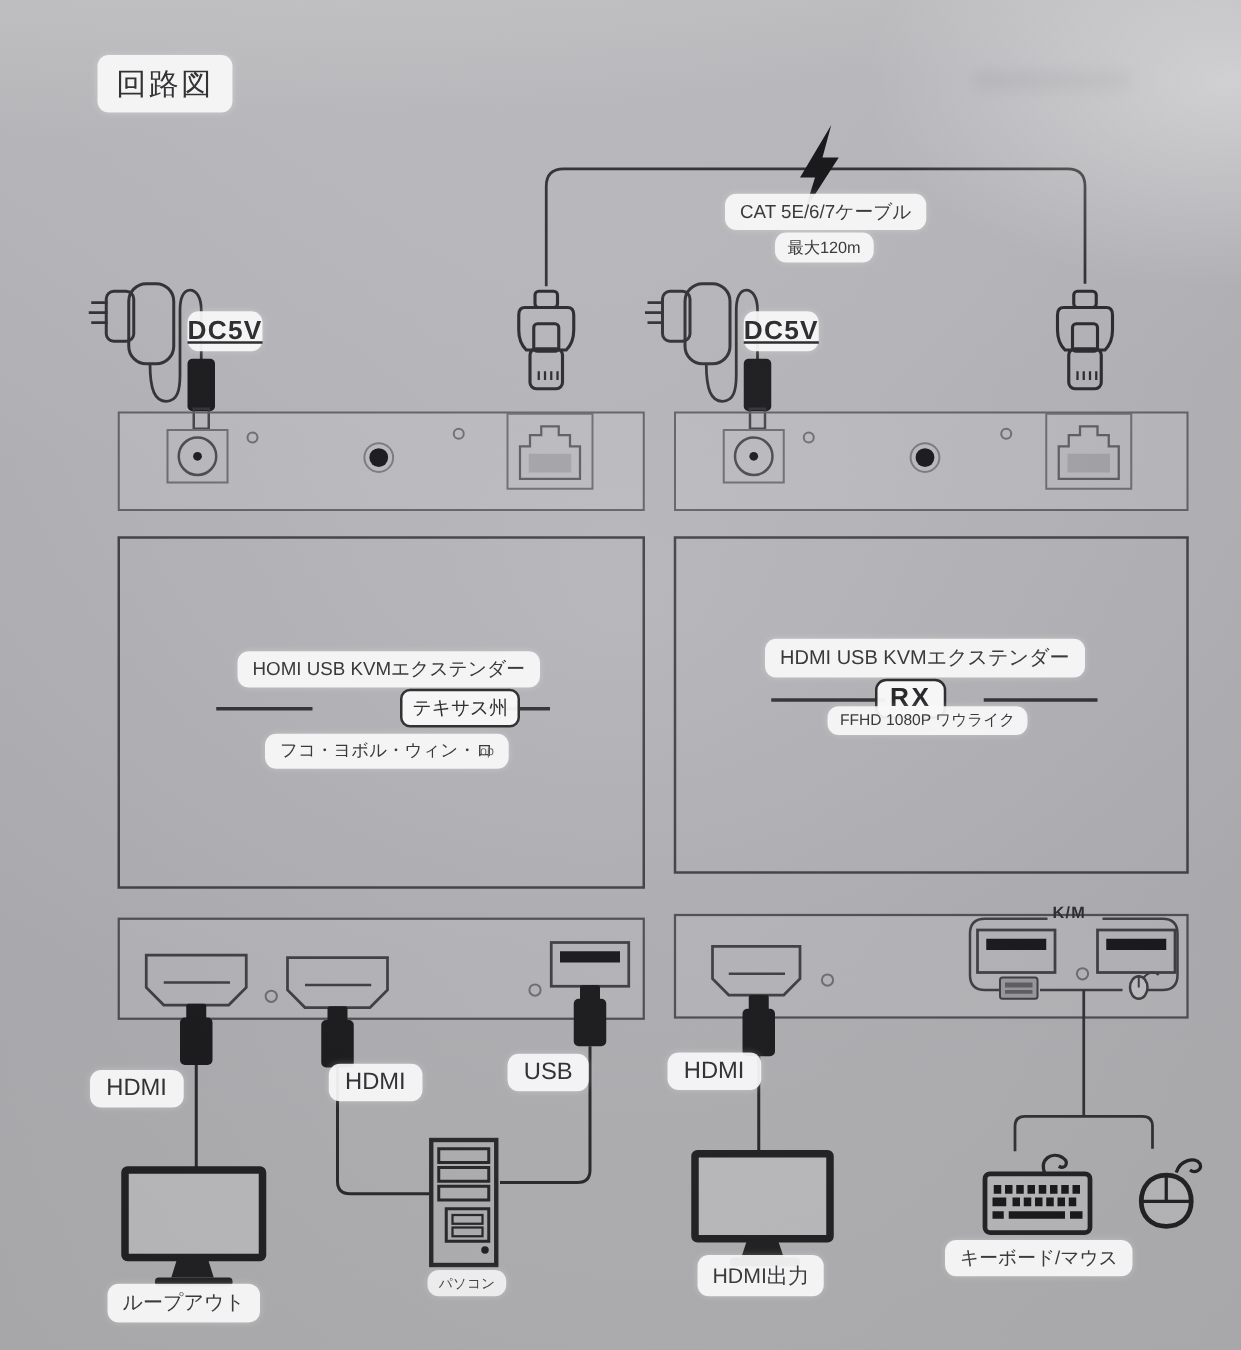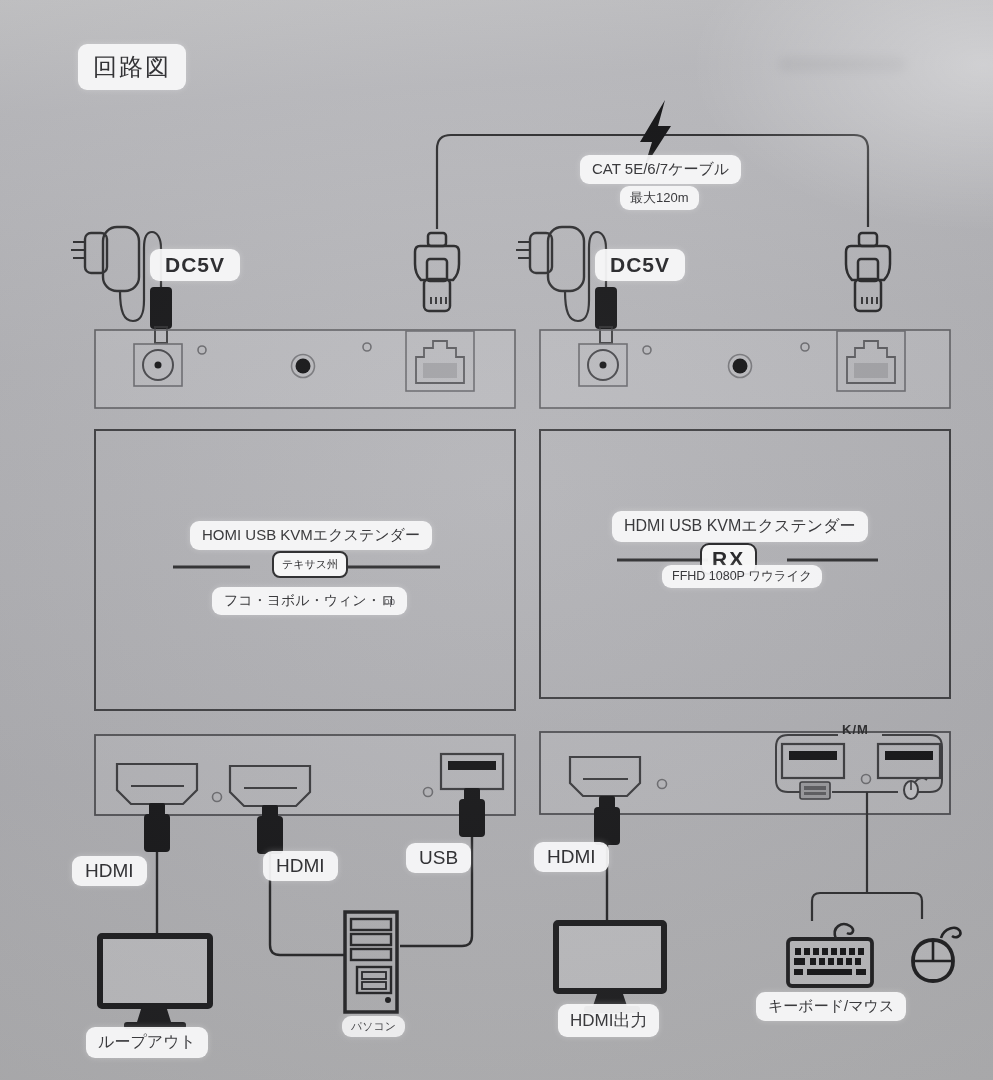--- a/index.html
+++ b/index.html
@@ -12,27 +12,27 @@
     background:
       radial-gradient(42% 22% at 99% 6%, rgba(255,255,255,0.38), rgba(255,255,255,0) 70%),
       radial-gradient(120% 95% at 50% 45%, rgba(255,255,255,0.08), rgba(0,0,0,0.10));}
   .smudge{position:absolute;left:778px;top:57px;width:128px;height:15px;background:#96969b;
     opacity:.28;filter:blur(5px);border-radius:8px;}
   svg{position:absolute;left:0;top:0;}
   .lbl{position:absolute;white-space:nowrap;color:#3a3a3d;z-index:5;}
   .pill{background:rgba(248,248,249,0.94);border-radius:9px;padding:5px 12px;font-size:15px;
     box-shadow:0 0 6px rgba(255,255,255,0.25);}
   .pill-title{font-size:24px;font-weight:500;padding:7px 15px;letter-spacing:2px;color:#333336;}
-  .pill-power{font-size:21px;font-weight:bold;padding:4px 15px;color:#2f2f32;letter-spacing:1px;}
+  .pill-power{font-size:21px;font-weight:bold;padding:4px 0;color:#2f2f32;letter-spacing:1px;text-decoration:underline;}
   .pill-sm{font-size:13px;padding:3px 10px;}
   .pill-xs{font-size:12.5px;padding:3px 10px;}
   .pill-port{font-size:19px;padding:4px 13px;color:#333336;}
   .pill-dim{font-size:11px;padding:3px 9px;opacity:.9;}
   .badge{background:rgba(250,250,250,0.95);border:2px solid #323234;border-radius:8px;
-    font-size:11px;padding:4px 8px;color:#2e2e30;}
+    font-size:15px;padding:4px 8px;color:#2e2e30;margin-left:48px;}
   .badge-rx{background:rgba(250,250,250,0.95);border:2.5px solid #2e2e30;border-radius:9px;
     font-size:21px;font-weight:bold;letter-spacing:2px;padding:2px 10px;color:#2a2a2c;}
   .plain{background:none;font-weight:bold;font-size:13px;letter-spacing:1px;color:#2e2e30;text-align:center;}
   .plain-sm{background:none;font-size:10px;color:#6e6e72;}
 </style>
 </head>
 <body>
 
 <div class="photo">
   <div class="smudge"></div>

